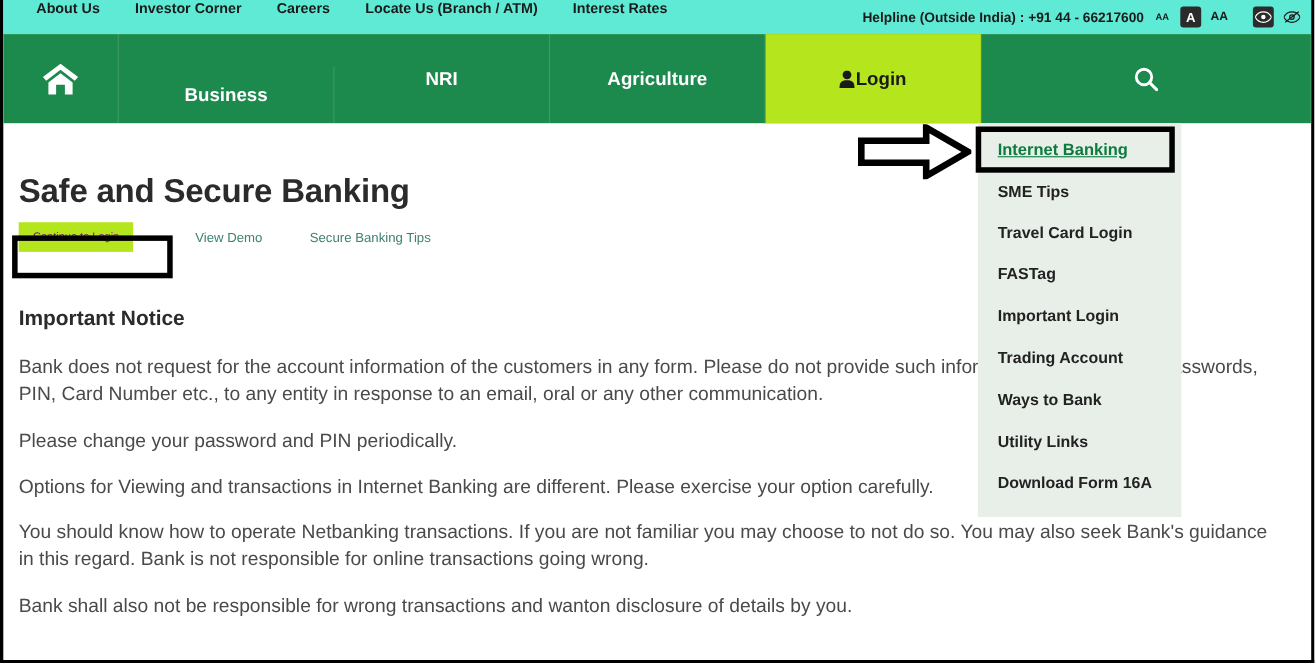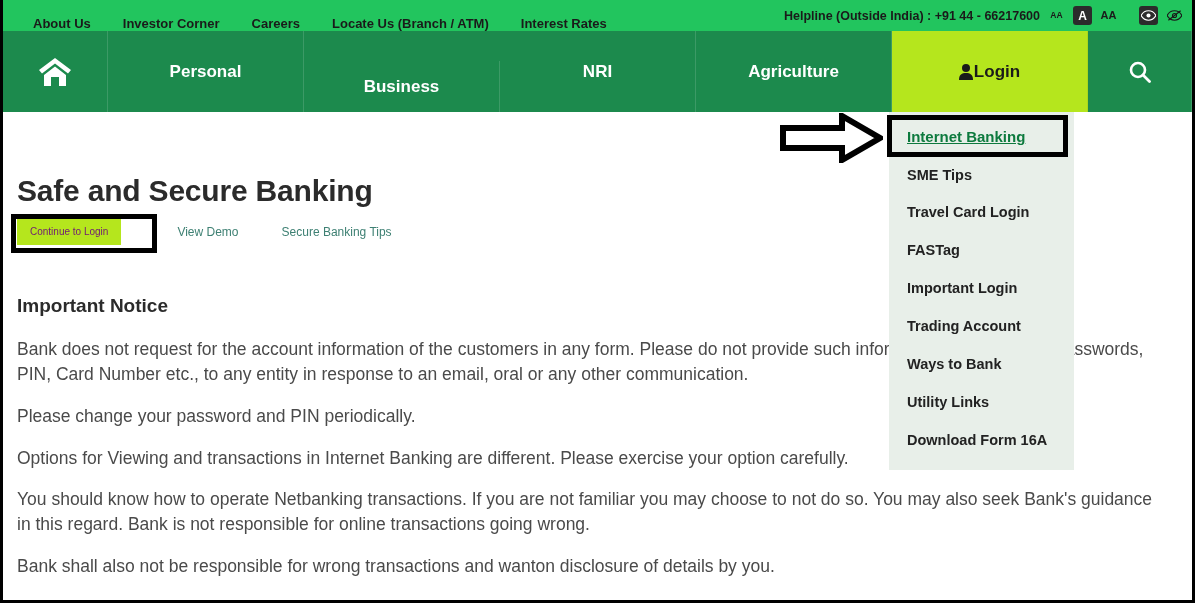--- a/index.html
+++ b/index.html
@@ -15,22 +15,22 @@
     background: #ffffff;
     border: 3px solid #000000;
     border-top-width: 0;
     overflow: hidden;
   }
 
   
   .topbar {
     position: absolute; left: 0; top: 0;
     width: 1189px; height: 31px;
-    background: #22c55e;
-    display: flex; align-items: flex-end;
+    background: #5eead4;
+    display: flex; align-items: flex-start;
   }
   .topbar-links { display: flex; align-items: center; padding-left: 14px; }
   .topbar-link {
     color: #1a1a1a; font-size: 13px; font-weight: bold;
     padding: 0 16px; white-space: nowrap; cursor: pointer;
     text-decoration: none;
   }
   .topbar-right {
     position: absolute; right: 8px; top: 0; height: 31px;
     display: flex; align-items: center; gap: 7px;
@@ -100,21 +100,21 @@
     position: absolute; left: 777px; top: 113px;
     width: 103px; height: 50px; z-index: 41; pointer-events: none;
   }
   .hl-continue {
     position: absolute; left: 8px; top: 214px;
     width: 146px; height: 39px;
     border: 5px solid #000000; z-index: 20; pointer-events: none;
   }
 
   
-  .content { position: absolute; left: 0; top: 112px; width: 1189px; padding: 0 14px; margin-top: 16px; }
+  .content { position: absolute; left: 0; top: 112px; width: 1189px; padding: 0 14px; }
   .page-title {
     font-size: 30px; font-weight: bold; color: #2b2b2b;
     padding-top: 46px; letter-spacing: -0.2px;
   }
   .action-row { display: flex; align-items: center; gap: 0; padding-top: 10px; }
   .btn-continue {
     background: #b5e61d; color: #701a75; font-size: 10px;
     border: none; padding: 8px 13px; cursor: pointer; line-height: 1.1;
     font-family: "Liberation Sans", sans-serif;
   }
@@ -180,23 +180,20 @@
   </div>
 
   <div class="mainnav">
     <div class="nav-cell nav-home">
       <span class="home-glyph">
         <svg width="34" height="30" viewBox="0 0 34 30" aria-hidden="true">
           <path d="M17 1 L33 13 L30 16.5 L17 6.5 L4 16.5 L1 13 Z" fill="#ffffff"></path>
           <path d="M17 9.5 L28 18 L28 29 L21 29 L21 20 L13 20 L13 29 L6 29 L6 18 Z" fill="#ffffff"></path>
         </svg>
       </span>
-    </div>
-    <div class="nav-cell nav-personal">
-      <span>Personal</span>
     </div>
     <div class="nav-cell nav-business">
       <span>Business</span>
     </div>
     <div class="nav-cell nav-nri">
       <span>NRI</span>
     </div>
     <div class="nav-cell nav-agri">
       <span>Agriculture</span>
     </div>

